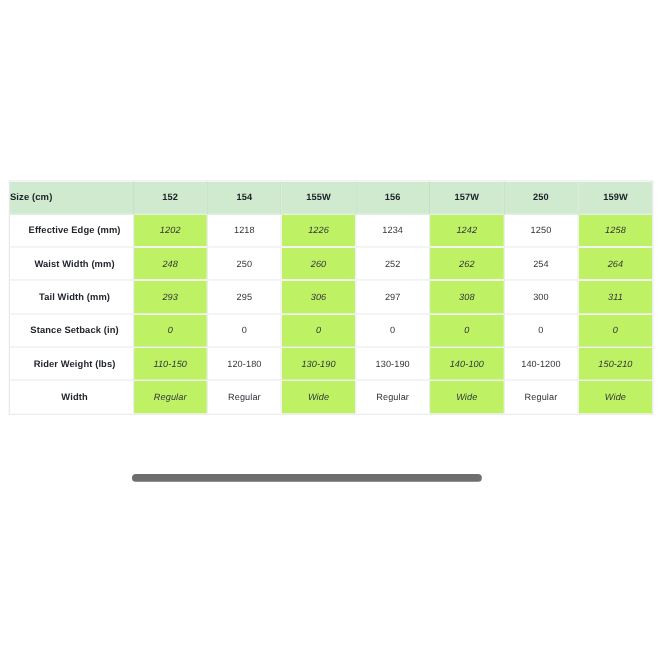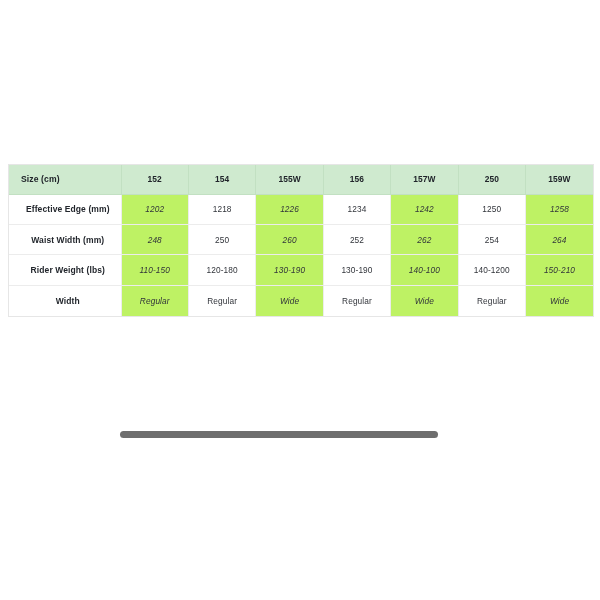--- a/index.html
+++ b/index.html
@@ -67,21 +67,21 @@
     font-weight: bold;
     font-size: 8.4px;
     color: #20242a;
     border-right: 1px solid #c2e0c2;
     border-bottom: 1px solid #c2e0c2;
     text-align: center;
     height: 29px;
   }
   table.spec thead th.rowlabel {
     text-align: left;
-    padding-left: 12px;
+    padding-left: 0;
     font-size: 8.6px;
   }
 
   
   table.spec td.rowlabel {
     text-align: center;
     padding-left: 12px;
     font-weight: bold;
     font-size: 8.5px;
     color: #22262c;
@@ -163,22 +163,42 @@
           <td class="rowlabel">Waist Width (mm)</td>
           <td class="val tint">248</td>
           <td class="val">250</td>
           <td class="val tint">260</td>
           <td class="val">252</td>
           <td class="val tint">262</td>
           <td class="val">254</td>
           <td class="val tint">264</td>
         </tr>
 
-
-
+        <tr>
+          <td class="rowlabel">Tail Width (mm)</td>
+          <td class="val tint">293</td>
+          <td class="val">295</td>
+          <td class="val tint">306</td>
+          <td class="val">297</td>
+          <td class="val tint">308</td>
+          <td class="val">300</td>
+          <td class="val tint">311</td>
+        </tr>
+
+
+        <tr>
+          <td class="rowlabel">Stance Setback (in)</td>
+          <td class="val tint">0</td>
+          <td class="val">0</td>
+          <td class="val tint">0</td>
+          <td class="val">0</td>
+          <td class="val tint">0</td>
+          <td class="val">0</td>
+          <td class="val tint">0</td>
+        </tr>
 
         <tr>
           <td class="rowlabel">Rider Weight (lbs)</td>
           <td class="val tint">110-150</td>
           <td class="val">120-180</td>
           <td class="val tint">130-190</td>
           <td class="val">130-190</td>
           <td class="val tint">140-100</td>
           <td class="val">140-1200</td>
           <td class="val tint">150-210</td>

